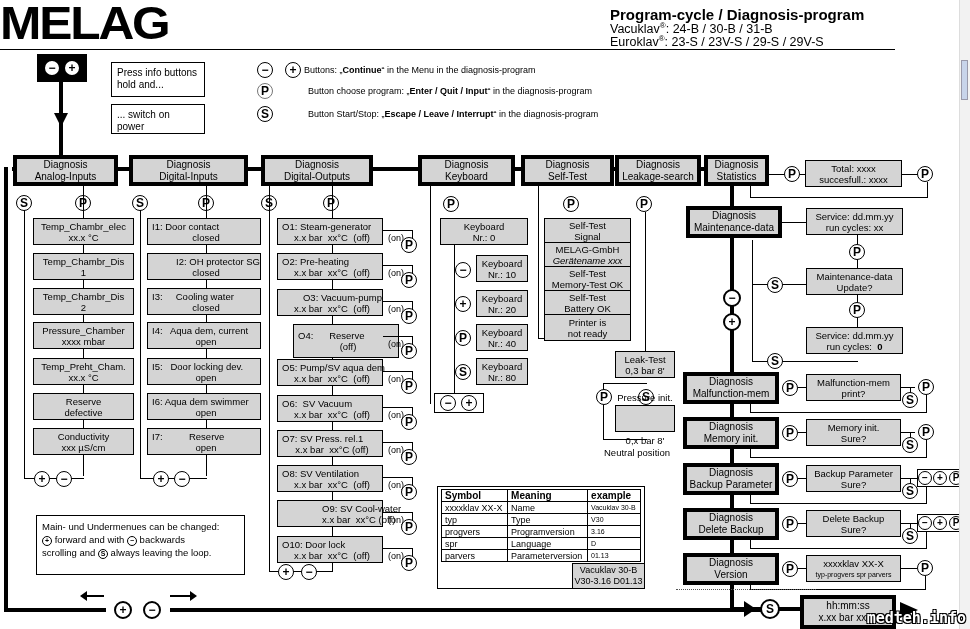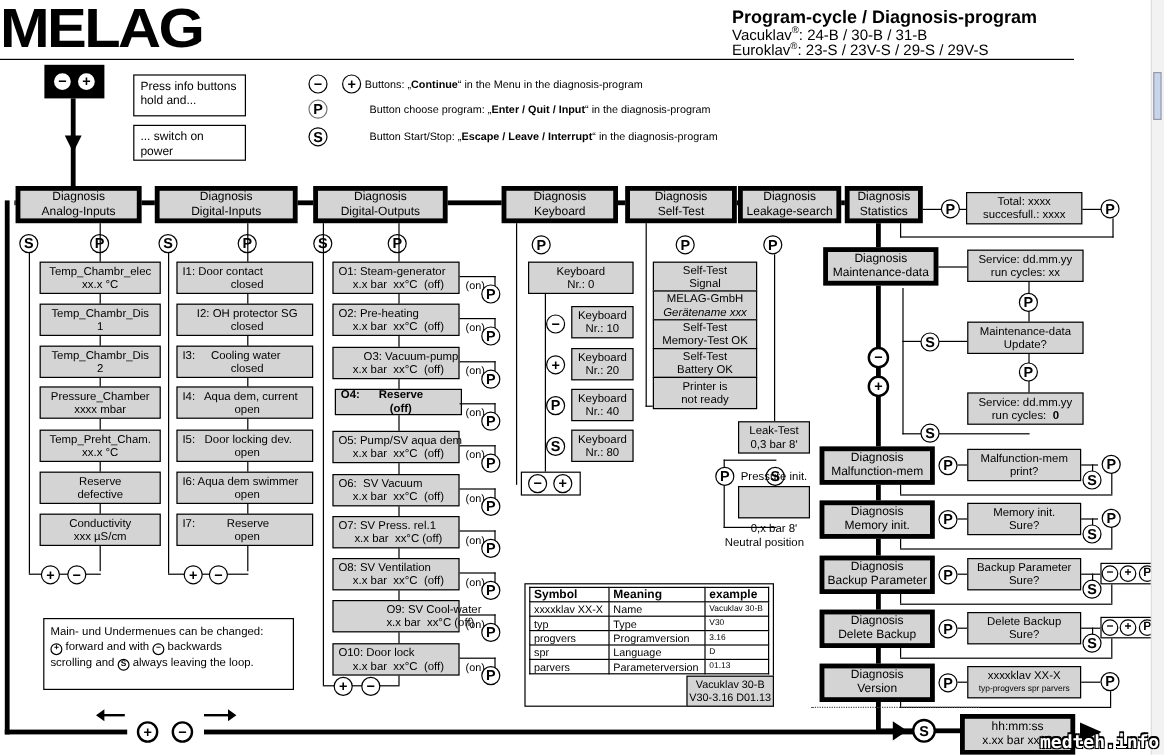--- a/index.html
+++ b/index.html
@@ -136,21 +136,21 @@
 <span class="circ abs" style="left:132px;top:195px;">S</span>
 <span class="circ abs" style="left:198px;top:195px;">P</span>
 <div class="ln" style="left:140px;top:210px;width:1px;height:268px;"></div>
 <div class="ln" style="left:206px;top:186px;width:1px;height:290px;"></div>
 
 <div class="box lft" style="left:147px;top:218px;width:114px;height:27px;">
     <span style="text-align:left">I1: Door contact</span>
     <span style="text-align:center">closed</span>
   </div>
 <div class="box lft" style="left:147px;top:253px;width:114px;height:27px;">
-    <span style="text-align:center">I2: OH protector SG</span>
+    <span style="text-align:right">I2: OH protector SG</span>
     <span style="text-align:center">closed</span>
   </div>
 <div class="box lft" style="left:147px;top:288px;width:114px;height:27px;">
     <span style="text-align:left;white-space:pre">I3:     Cooling water</span>
     <span style="text-align:center">closed</span>
   </div>
 <div class="box lft" style="left:147px;top:322px;width:114px;height:27px;">
     <span style="text-align:left;white-space:pre">I4:   Aqua dem, current</span>
     <span style="text-align:center">open</span>
   </div>
@@ -197,21 +197,21 @@
     <span class="on" style="left: 388px; top: 268px;">(on)</span>
     <span class="circ abs" style="left: 401px; top: 272px;">P</span>
     <div class="box lft" style="left: 277px; top: 289px; width: 106px; height: 27px;">
       <span style="text-align:right;white-space:pre">O3: Vacuum-pump</span>
       <span style="text-align:center;white-space:pre">x.x bar  xx°C  (off)</span>
     </div>
     <div class="ln" style="left: 383px; top: 301px; width: 30px; height: 1px;"></div>
     <div class="ln" style="left: 412px; top: 301px; width: 1px; height: 10px;"></div>
     <span class="on" style="left: 388px; top: 304px;">(on)</span>
     <span class="circ abs" style="left: 401px; top: 308px;">P</span>
-    <div class="box lft" style="left: 279px; top: 324px; width: 106px; height: 22px; font-weight: bold;">
+    <div class="box lft" style="left: 293px; top: 324px; width: 106px; height: 34px;">
       <span style="text-align:left;white-space:pre">O4:      Reserve</span>
       <span style="text-align:center;white-space:pre">(off)</span>
     </div>
     <div class="ln" style="left: 383px; top: 336px; width: 30px; height: 1px;"></div>
     <div class="ln" style="left: 412px; top: 336px; width: 1px; height: 10px;"></div>
     <span class="on" style="left: 388px; top: 339px;">(on)</span>
     <span class="circ abs" style="left: 401px; top: 343px;">P</span>
     <div class="box lft" style="left: 277px; top: 359px; width: 106px; height: 27px;">
       <span style="text-align:left;white-space:pre">O5: Pump/SV aqua dem</span>
       <span style="text-align:center;white-space:pre">x.x bar  xx°C  (off)</span>

